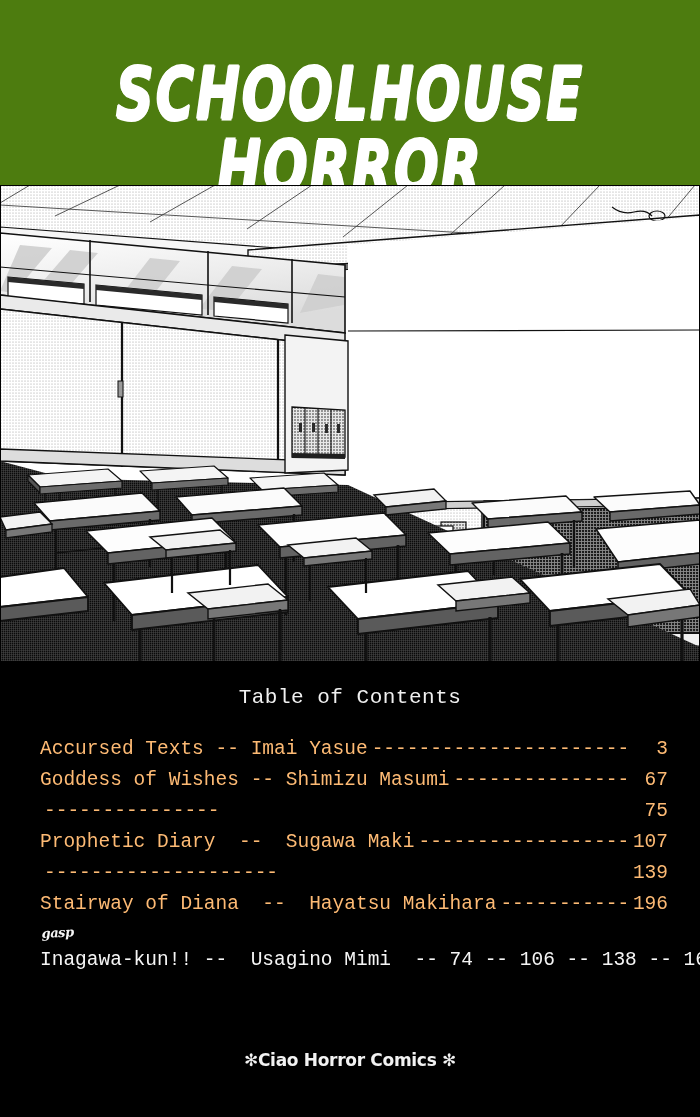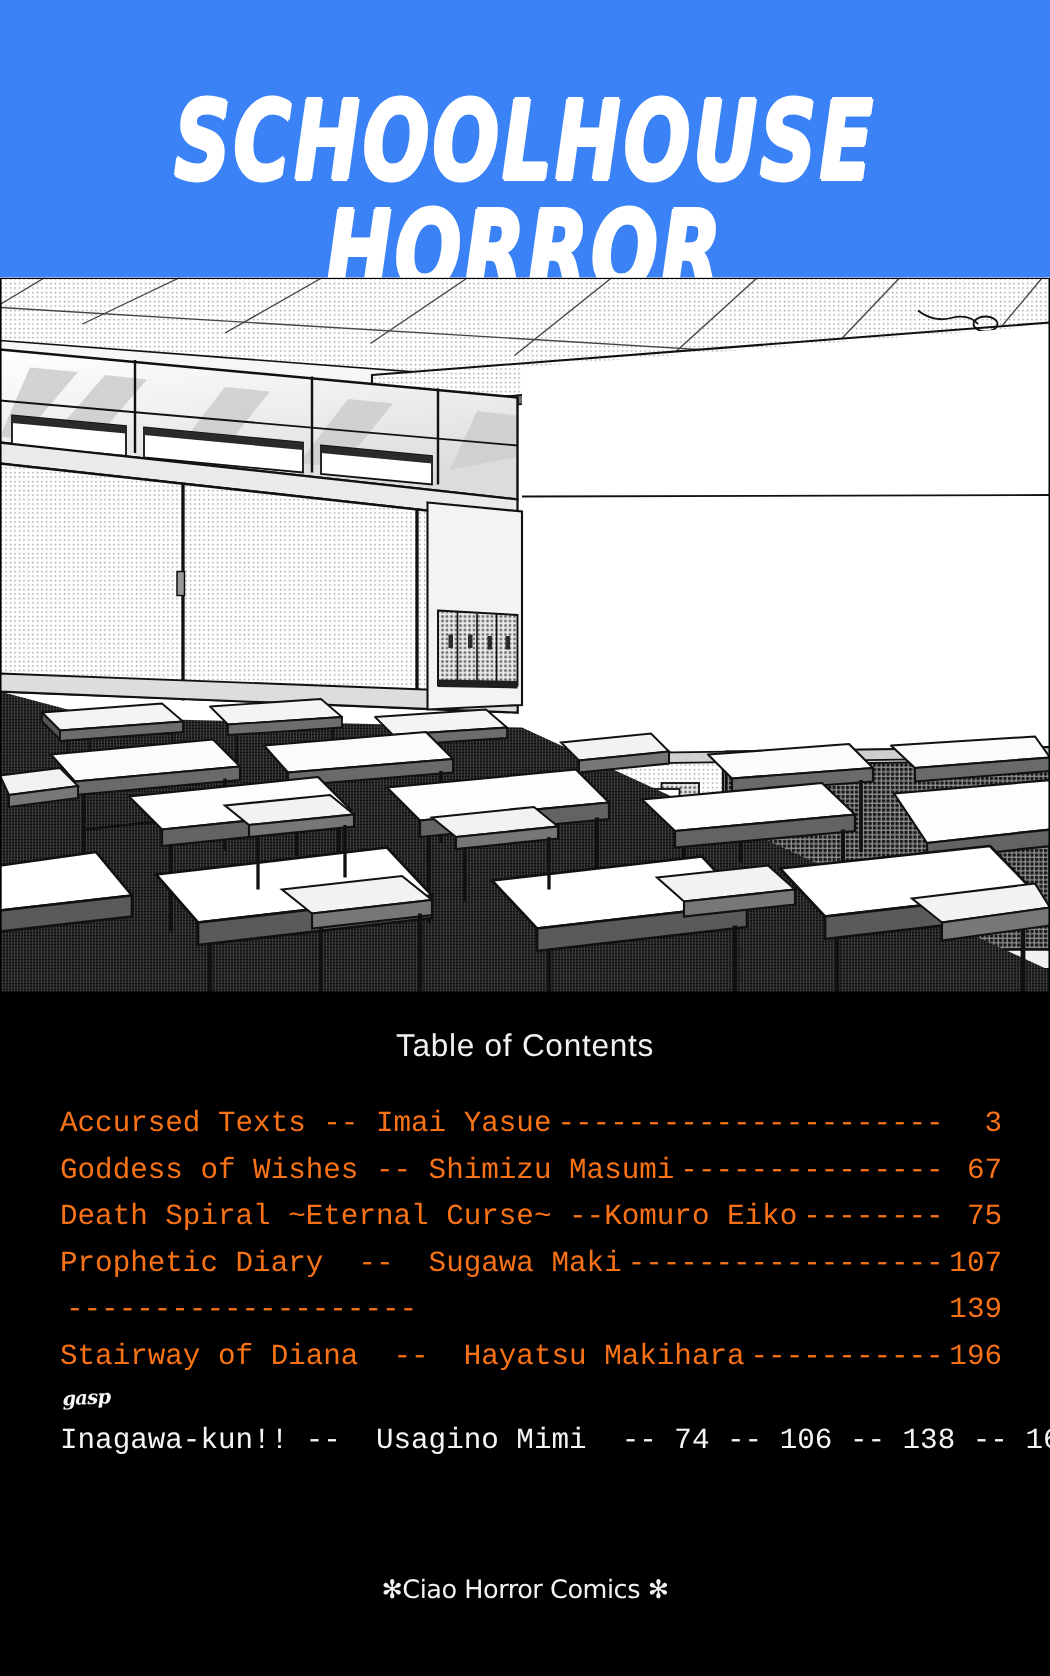--- a/index.html
+++ b/index.html
@@ -14,21 +14,21 @@
     background: #000000;
     overflow: hidden;
     font-family: "Liberation Sans", sans-serif;
   }
 
   
   .title-band {
     position: absolute;
     left: 0; top: 0;
     width: 700px; height: 215px;
-    background: #3b82f6;
+    background: #4d7c0f;
   }
   .title-text {
     position: absolute;
     left: 0; top: 58px;
     width: 700px;
     text-align: center;
     color: #ffffff;
     font-family: "DejaVu Sans Condensed", "DejaVu Sans", sans-serif;
     font-weight: 700;
     font-size: 62px;
@@ -62,34 +62,34 @@
     left: 0; top: 662px;
     width: 700px; height: 455px;
     background: #000;
   }
   .toc-heading {
     position: absolute;
     left: 0; top: 24px;
     width: 700px;
     text-align: center;
     color: #f0f0f0;
-    font-family: Liberation Sans, sans-serif;
+    font-family: Liberation Mono, monospace;
     font-size: 21px;
     letter-spacing: 0.5px;
   }
   .toc-list {
     position: absolute;
     left: 40px;
     top: 72px;
     width: 628px;
   }
   .toc-row {
     display: flex;
     align-items: flex-start;
-    color: #f97316;
+    color: #fdba74;
     font-family: "Liberation Mono", "DejaVu Sans Mono", monospace;
     font-size: 19.5px;
     line-height: 31px;
     white-space: pre;
     overflow: hidden;
   }
   .toc-title { flex: 0 0 auto; }
   .toc-dashes {
     flex: 1 1 auto;
     overflow: hidden;
@@ -133,21 +133,21 @@
   }
 
   .footer {
     position: absolute;
     left: 0; top: 1050px;
     width: 700px;
     text-align: center;
     color: #f2f2f2;
     font-family: "DejaVu Sans", sans-serif;
     font-size: 17px;
-    font-weight: 400;
+    font-weight: 700;
     letter-spacing: -0.3px;
   }
 </style>
 </head>
 <body>
 
 <div class="page">
 
   <div class="title-band">
     <div class="title-text">SCHOOLHOUSE HORROR</div>
@@ -427,21 +427,20 @@
         <span class="toc-page">3</span>
       </div>
 
       <div class="toc-row">
         <span class="toc-title">Goddess of Wishes -- Shimizu Masumi</span>
         <span class="toc-dashes">------------------------</span>
         <span class="toc-page">67</span>
       </div>
 
       <div class="toc-row">
-        <span class="toc-title">Death Spiral ~Eternal Curse~ --Komuro Eiko</span>
         <span class="toc-dashes">---------------</span>
         <span class="toc-page">75</span>
       </div>
 
       <div class="toc-row">
         <span class="toc-title">Prophetic Diary  --  Sugawa Maki</span>
         <span class="toc-dashes">---------------------------</span>
         <span class="toc-page">107</span>
       </div>
 

